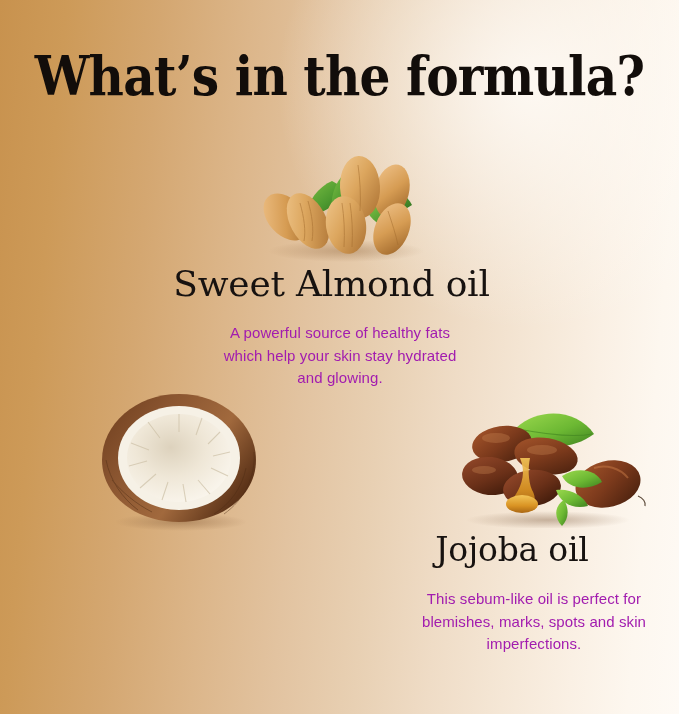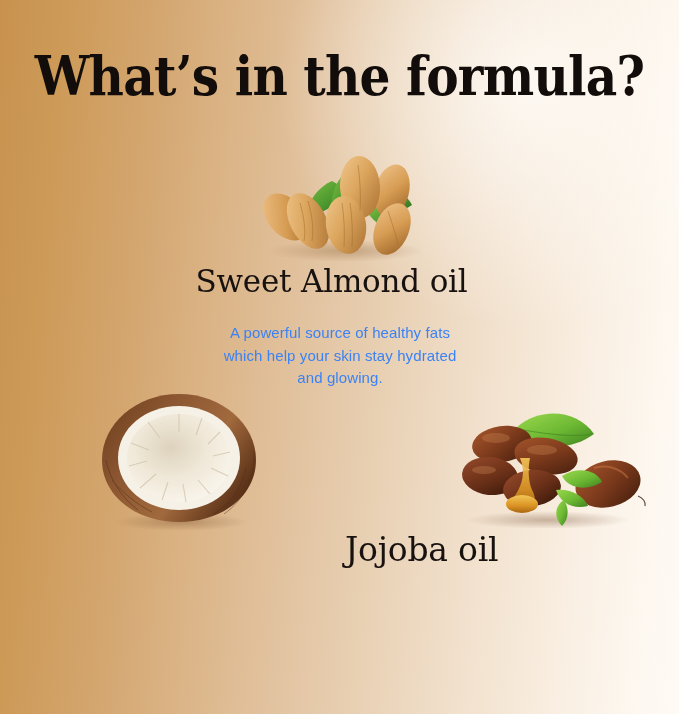--- a/index.html
+++ b/index.html
@@ -46,38 +46,38 @@
     font-weight:400;
     color:#171210;
     white-space:nowrap;
     letter-spacing:-0.2px;
   }
   .body-copy {
     position:absolute;
     font-family:"Liberation Sans", sans-serif;
     font-size:15px;
     line-height:22.5px;
-    color:#3b82f6;
+    color:#a21caf;
     text-align:center;
     letter-spacing:0.1px;
   }
 
   
   #almond-art { position:absolute; left:246px; top:143px; width:200px; height:120px; }
-  #almond-heading { left:0; top:263px; width:663px; text-align:center; font-size:31px; }
+  #almond-heading { left:0; top:263px; width:663px; text-align:center; font-size:36px; }
   #almond-copy   { left:214px; top:322px; width:252px; }
 
   
   #coconut-art { position:absolute; left:86px; top:388px; width:186px; height:144px; }
   #coconut-heading { left:0; top:530px; width:345px; text-align:center; font-size:33px; }
   #coconut-copy   { left:25px; top:588px; width:296px; }
 
   
   #jojoba-art { position:absolute; left:444px; top:404px; width:208px; height:124px; }
-  #jojoba-heading { left:345px; top:530px; width:334px; font-size:33px; }
+  #jojoba-heading { left:345px; top:530px; width:334px; text-align:center; font-size:33px; }
   #jojoba-copy   { left:398px; top:588px; width:272px; }
 
   .art svg { display:block; width:100%; height:100%; }
 </style>
 </head>
 <body>
 
 <div class="sheet">
 
   <h1 class="title" id="page-title">What’s in the formula?</h1>
@@ -247,14 +247,15 @@
       <g fill="#c88552" opacity="0.35">
         <ellipse cx="52" cy="34" rx="14" ry="5"></ellipse>
         <ellipse cx="98" cy="46" rx="15" ry="5"></ellipse>
         <ellipse cx="40" cy="66" rx="12" ry="4"></ellipse>
       </g>
     </svg>
   </div>
 
   <h2 class="heading" id="jojoba-heading">Jojoba oil</h2>
 
+  <p class="body-copy" id="jojoba-copy">This sebum-like oil is perfect for blemishes, marks, spots and skin imperfections.</p>
 
 </div>
 
 </body></html>

